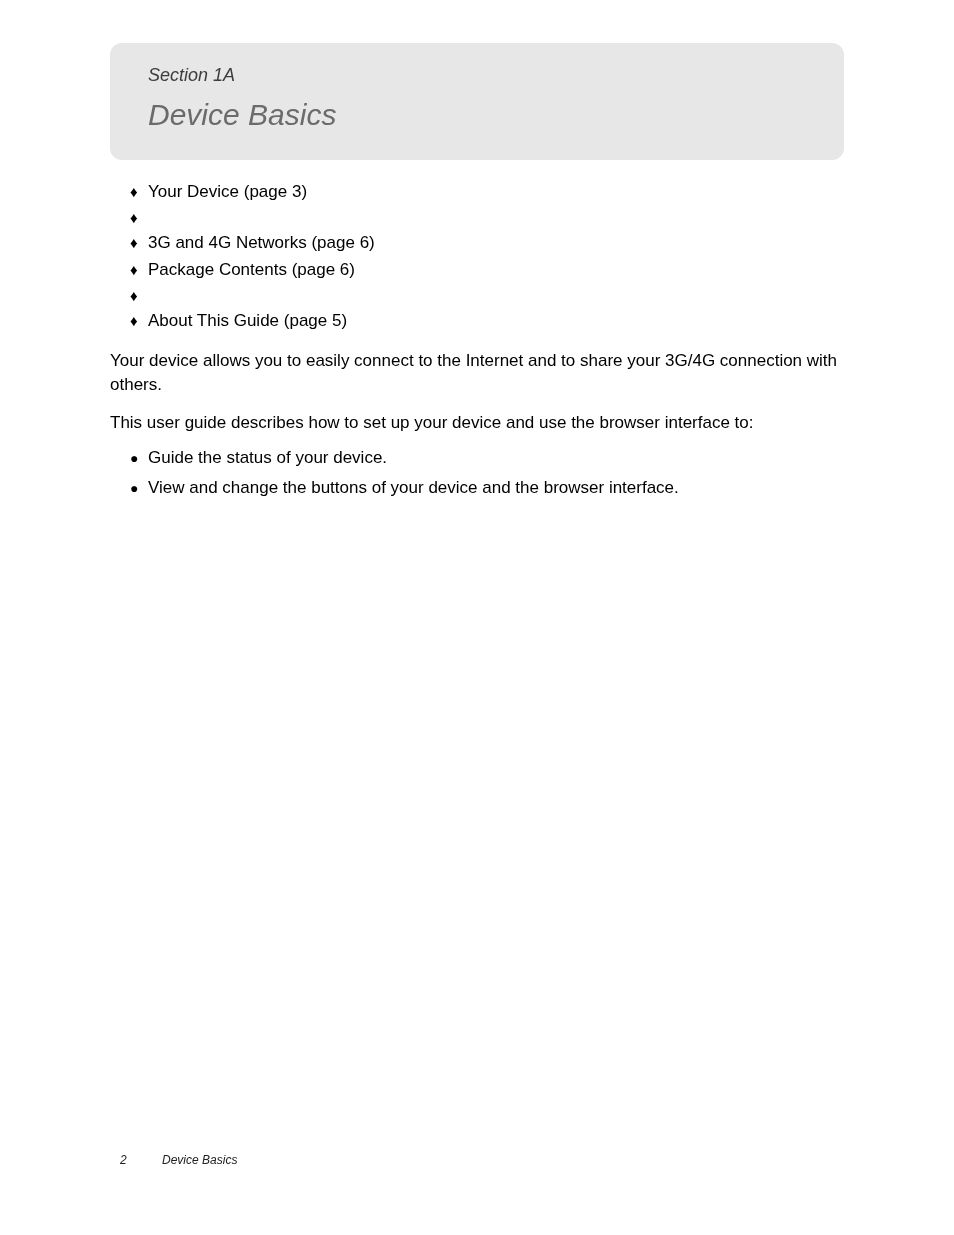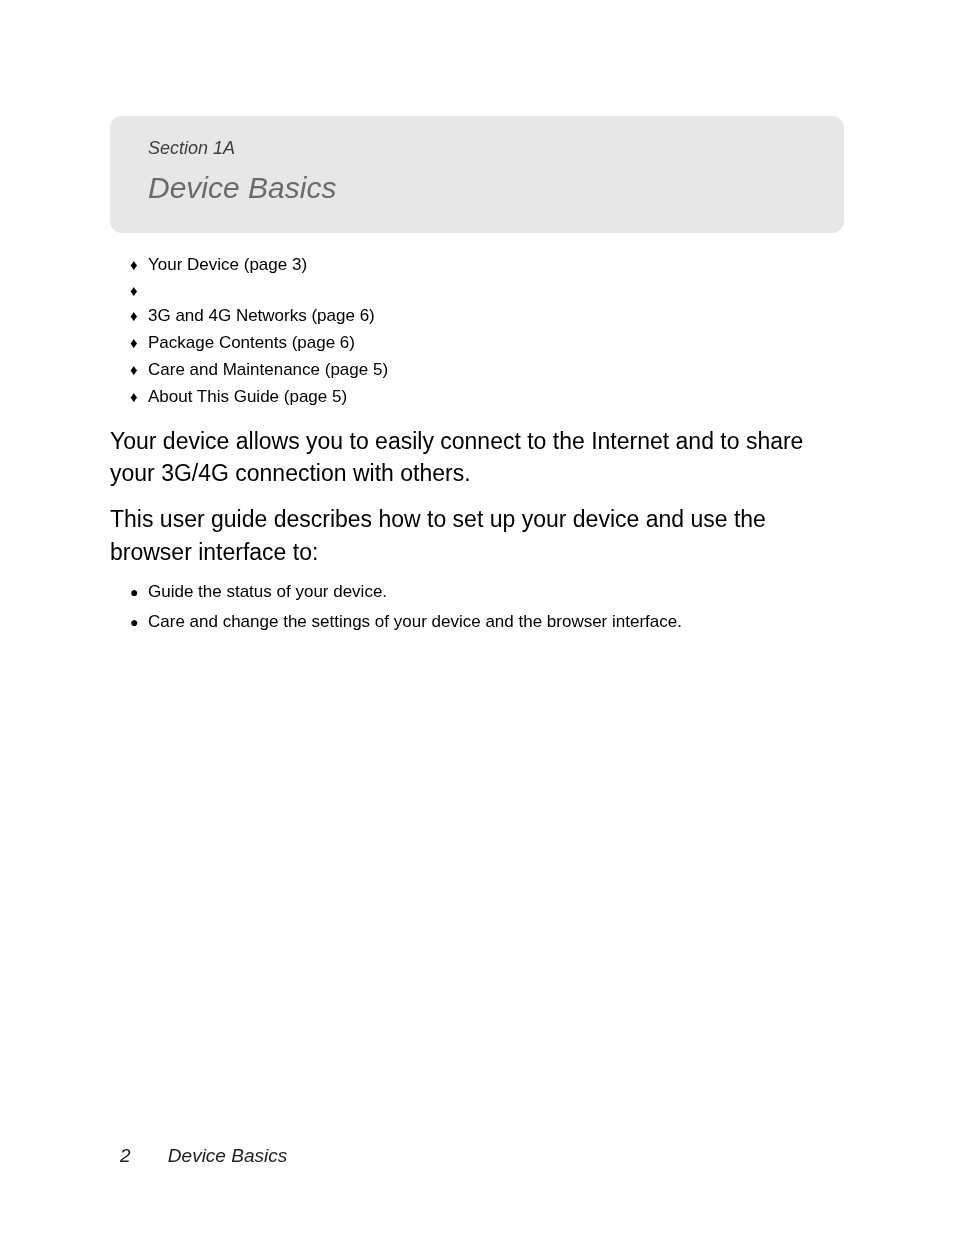--- a/index.html
+++ b/index.html
@@ -9,21 +9,21 @@
     }
     body {
       font-family: Arial, Helvetica, sans-serif;
       background: #ffffff;
       width: 954px;
       height: 1235px;
       position: relative;
       color: #000000;
     }
     .page {
-      padding: 116px 110px 0 110px;
+      padding: 43px 110px 0 110px;
     }
     .header-box {
       background: #e7e7e7;
       border-radius: 12px;
       padding: 22px 38px 28px 38px;
       margin-bottom: 22px;
     }
     .section-label {
       font-style: italic;
       font-size: 18px;
@@ -46,21 +46,21 @@
       display: flex;
       align-items: baseline;
     }
     .diamond {
       display: inline-block;
       width: 18px;
       font-size: 15px;
       flex-shrink: 0;
     }
     .body-text {
-      font-size: 23px;
+      font-size: 17px;
       line-height: 1.4;
       margin-bottom: 14px;
     }
     .bullet-list {
       margin-left: 20px;
       margin-bottom: 10px;
     }
     .bullet-item {
       font-size: 17px;
       margin-bottom: 10px;
@@ -71,21 +71,21 @@
       display: inline-block;
       width: 18px;
       font-size: 14px;
       flex-shrink: 0;
     }
     .footer {
       position: absolute;
       bottom: 68px;
       left: 120px;
       font-style: italic;
-      font-size: 19px;
+      font-size: 12px;
       color: #222;
     }
     .footer .page-num {
       margin-right: 32px;
     }
   </style>
 </head>
 <body>
 
 <div class="page">
@@ -106,39 +106,38 @@
     <div class="toc-item">
       <span class="diamond">♦</span>
       <span>3G and 4G Networks (page 6)</span>
     </div>
     <div class="toc-item">
       <span class="diamond">♦</span>
       <span>Package Contents (page 6)</span>
     </div>
     <div class="toc-item">
       <span class="diamond">♦</span>
-      <span>Care and Maintenance (page 5)</span>
     </div>
     <div class="toc-item">
       <span class="diamond">♦</span>
       <span>About This Guide (page 5)</span>
     </div>
   </div>
 
   <div class="body-text">Your device allows you to easily connect to the Internet and to share your 3G/4G connection with others.</div>
   <div class="body-text">This user guide describes how to set up your device and use the browser interface to:</div>
 
   <div class="bullet-list">
     <div class="bullet-item">
       <span class="bullet">●</span>
       <span>Guide the status of your device.</span>
     </div>
     <div class="bullet-item">
       <span class="bullet">●</span>
-      <span>Care and change the settings of your device and the browser interface.</span>
+      <span>View and change the buttons of your device and the browser interface.</span>
     </div>
   </div>
 
 
 </div>
 
 <div class="footer">
   <span class="page-num">2</span>
   <span>Device Basics</span>
 </div>

